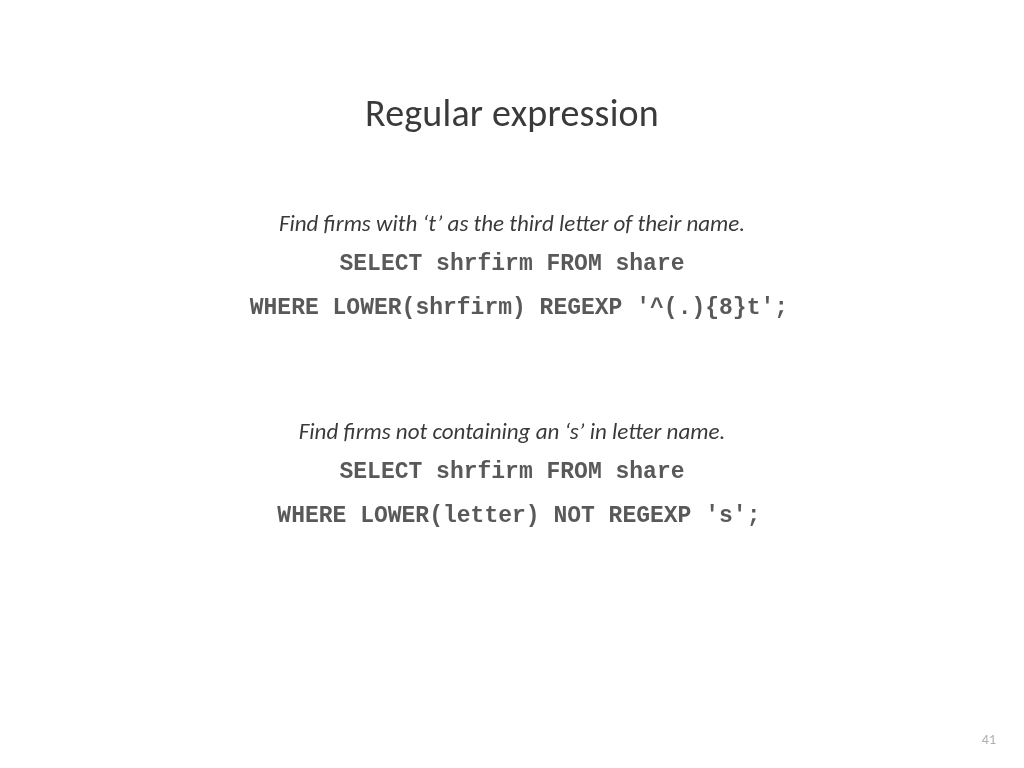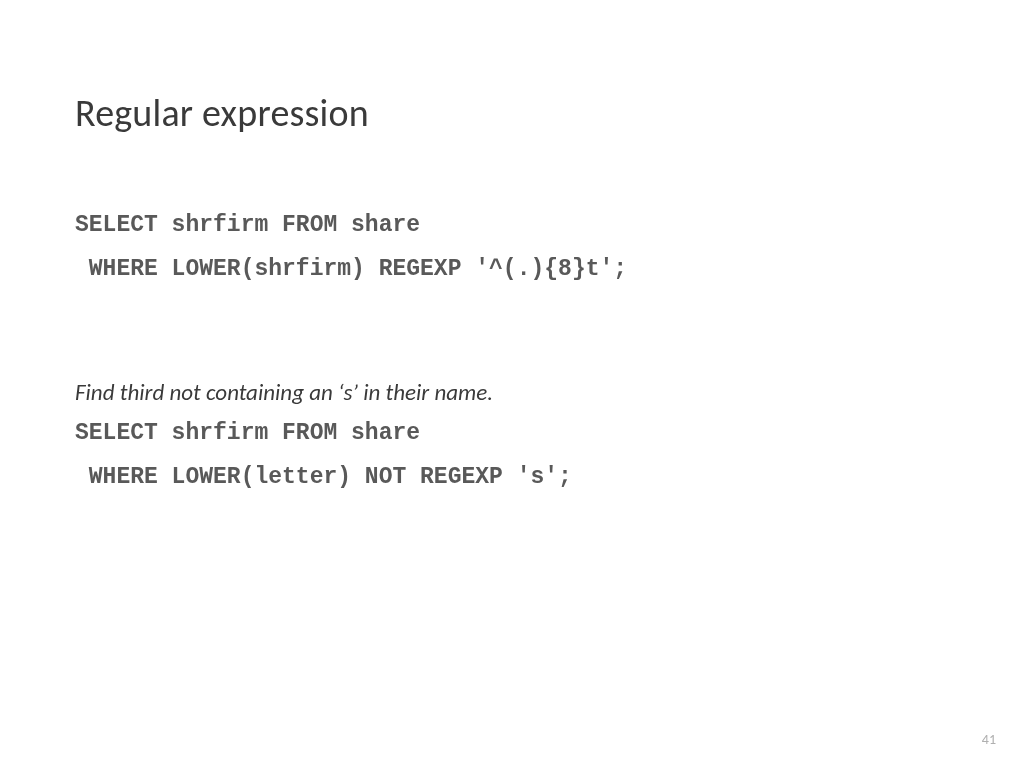--- a/index.html
+++ b/index.html
@@ -1,18 +1,19 @@
 <!DOCTYPE html>
 <html><head>
   <meta charset="utf-8">
   <style>
     * {
       margin: 0;
       padding: 0;
       box-sizing: border-box;
+      text-align: center;
     }
     body {
       width: 1024px;
       height: 768px;
       background: #ffffff;
       font-family: Calibri, 'Segoe UI', Arial, sans-serif;
       color: #333333;
       position: relative;
       padding: 90px 75px 40px 75px;
     }
@@ -49,25 +50,26 @@
       font-size: 14px;
       color: #b0b0b0;
     }
   </style>
 </head>
 <body>
 
 <div class="title">Regular expression</div>
 
 <div>
+  <div class="desc">Find firms with ‘t’ as the third letter of their name.</div>
   <div class="code">SELECT shrfirm FROM share</div>
   <div class="code"> WHERE LOWER(shrfirm) REGEXP '^(.){8}t';</div>
 </div>
 
 <div class="spacer"></div>
 
 <div>
-  <div class="desc">Find third not containing an ‘s’ in their name.</div>
+  <div class="desc">Find firms not containing an ‘s’ in letter name.</div>
   <div class="code">SELECT shrfirm FROM share</div>
   <div class="code"> WHERE LOWER(letter) NOT REGEXP 's';</div>
 </div>
 
 <div class="page-number">41</div>
 
 </body></html>

